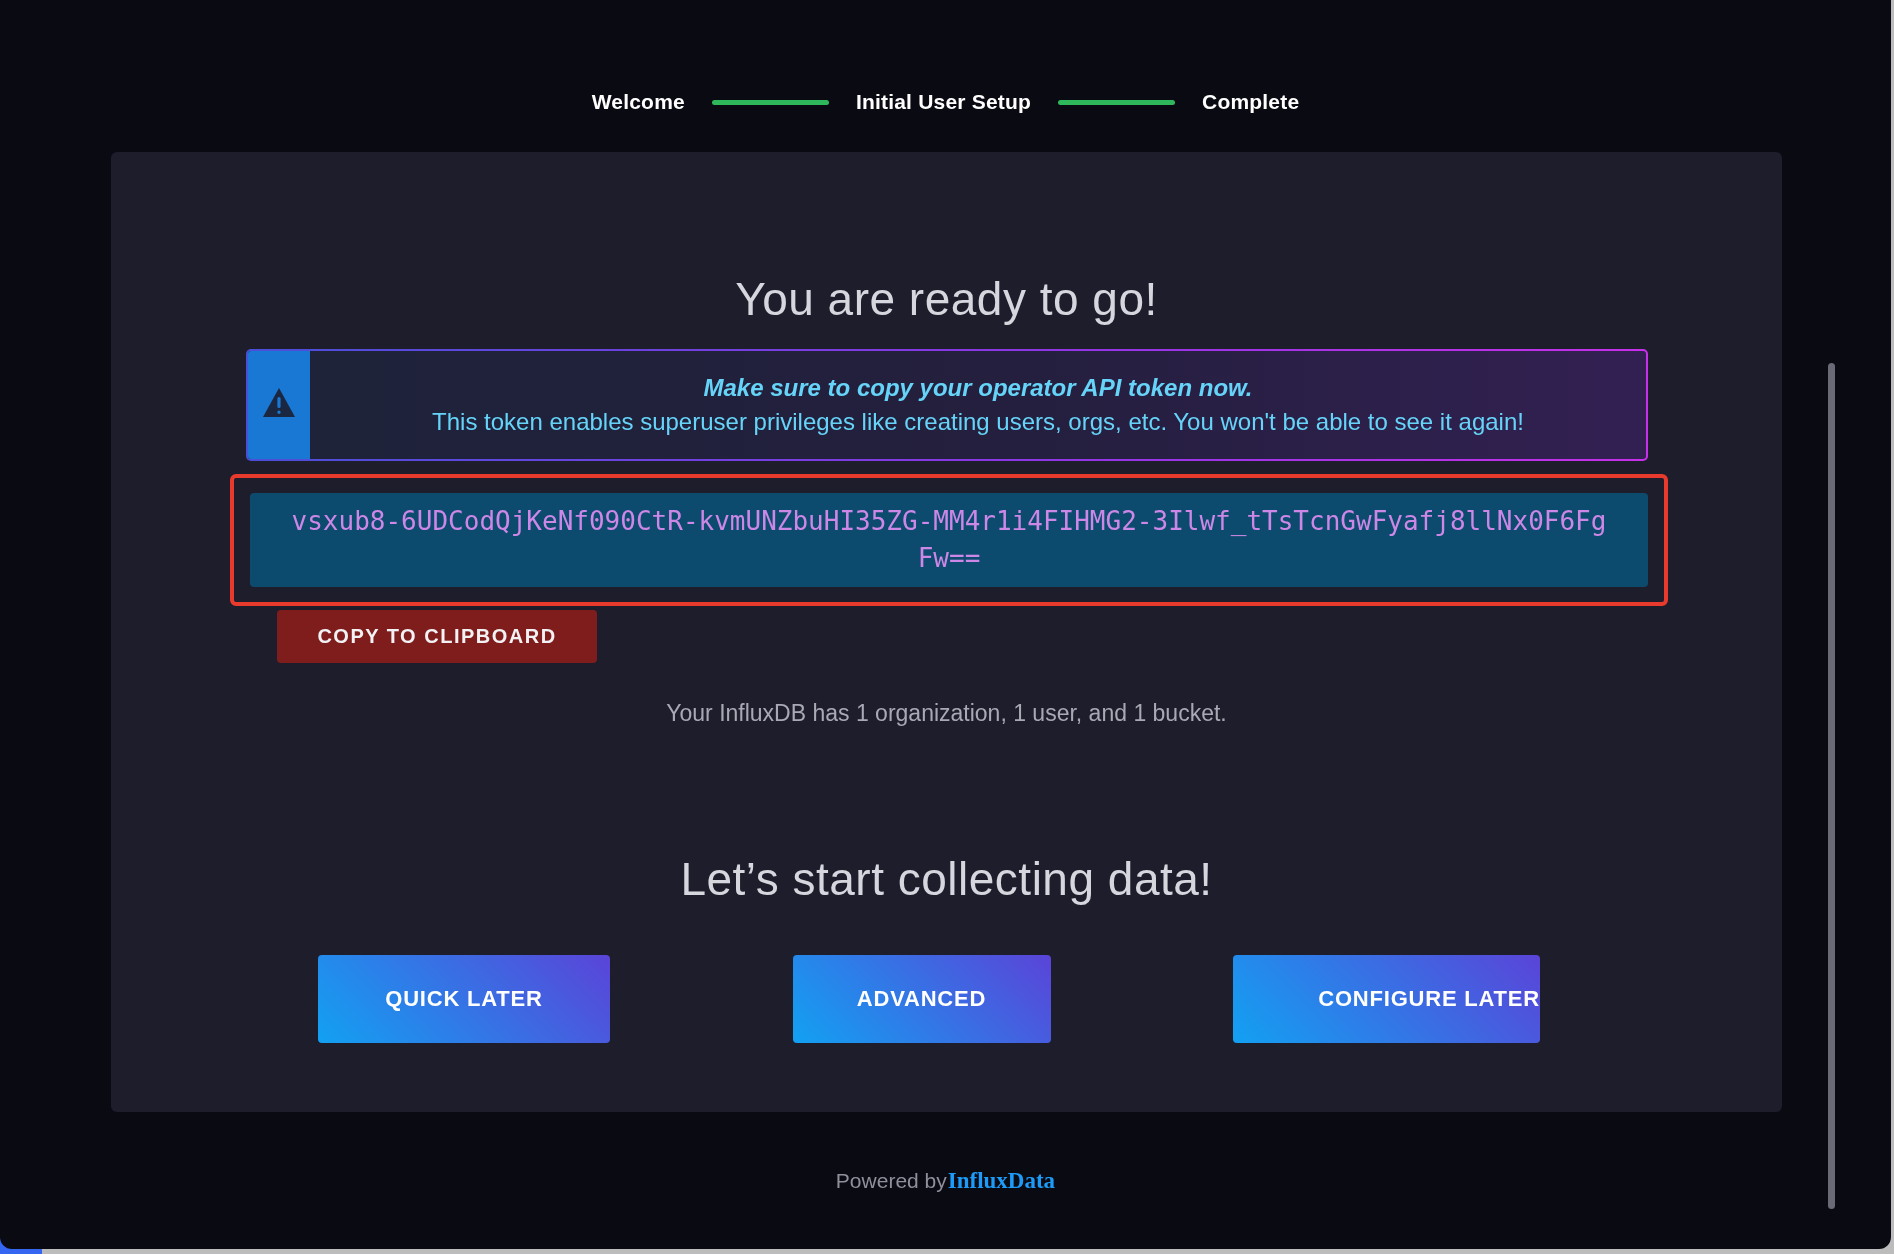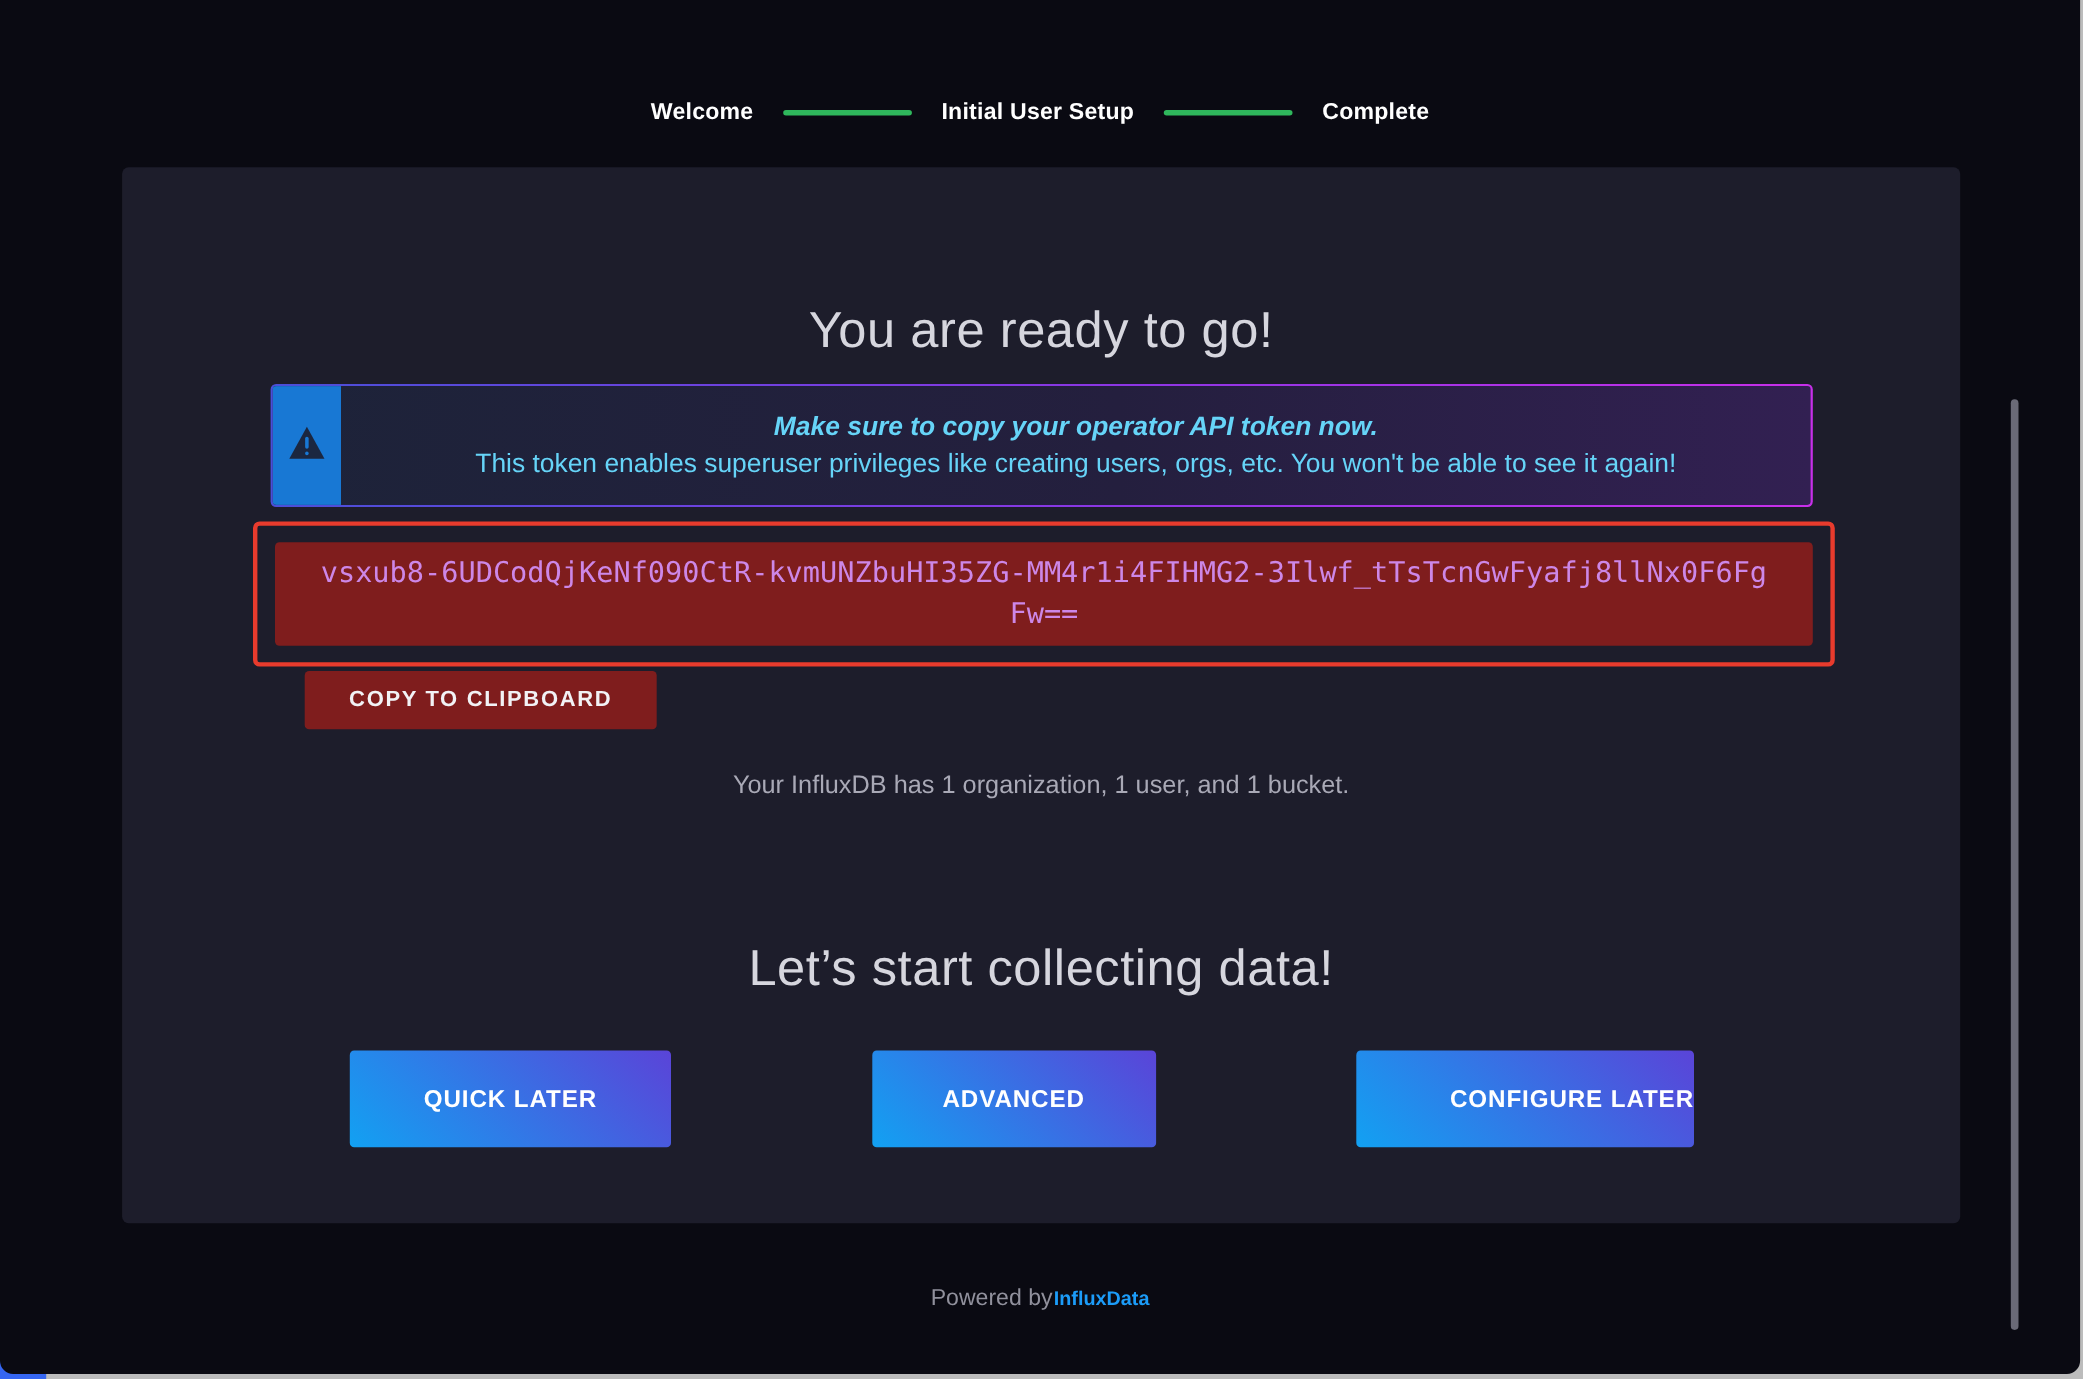--- a/index.html
+++ b/index.html
@@ -35,21 +35,21 @@
   .warn-inner { display:flex; width:100%; height:100%; border-radius:3px; overflow:hidden;
                 background:linear-gradient(90deg,#1d2339 0%, #241f3e 55%, #322052 100%); }
   .warn-icon-cell { flex:0 0 62px; background:#1878d4; display:flex; align-items:center; justify-content:center; }
   .warn-text { flex:1; display:flex; flex-direction:column; justify-content:center;
                text-align:center; color:#66d4f8; font-size:24px; line-height:34px; padding:0 30px; }
   .warn-text .headline { font-weight:bold;font-style:italic; }
 
   
   .token-annotation { position:absolute; left:119px; top:322px; width:1438px; height:132px;
                       border:4px solid #e83b2d; border-radius:6px; padding:15px 16px; }
-  .token-box { width:100%; height:100%; background:#7f1d1d; border-radius:4px;
+  .token-box { width:100%; height:100%; background:#0c4a6e; border-radius:4px;
                display:flex; align-items:center; justify-content:flex-start; padding:0 35px; }
   .token-text { font-family:"DejaVu Sans Mono", monospace; font-size:26px; line-height:37px;
                 color:#cd87e7; text-align:center; word-break:break-all; width:100%; }
 
   .copy-btn { position:absolute; left:166px; top:458px; width:320px; height:53px;
               background:#7f1d1d; border:none; border-radius:4px; cursor:pointer;
               color:#f2f2f5; font-family:"Liberation Sans", sans-serif;
               font-size:20px; font-weight:bold; letter-spacing:1.5px; }
 
   .summary { position:absolute; top:548px; width:100%; text-align:center;
@@ -67,21 +67,21 @@
   .action-later    { width:307px;text-align:right; }
 
   
   .scrollbar-thumb { position:absolute; left:1717px; top:211px; width:7px; height:846px;
                      background:#6a6a77; border-radius:4px; }
 
   
   .footer { position:absolute; top:1168px; left:0; width:100%;
             display:flex; align-items:center; justify-content:center; gap:1px; }
   .powered { color:#90909c; font-size:21px; }
-  .brand-link { color:#1c9cf8; font-size:18px; font-weight:bold; text-decoration:none; cursor:pointer; }
+  .brand-link { color:#1c9cf8; font-size:23px; font-weight:bold; text-decoration:none; cursor:pointer;font-family:Liberation Serif, serif; }
 </style>
 </head>
 <body>
 
 <div class="stage">
   <div class="blue-corner"></div>
 
   <div class="page">
 
     <div class="stepper">

